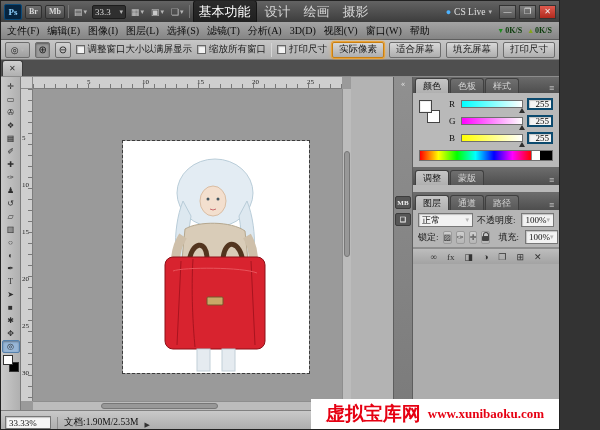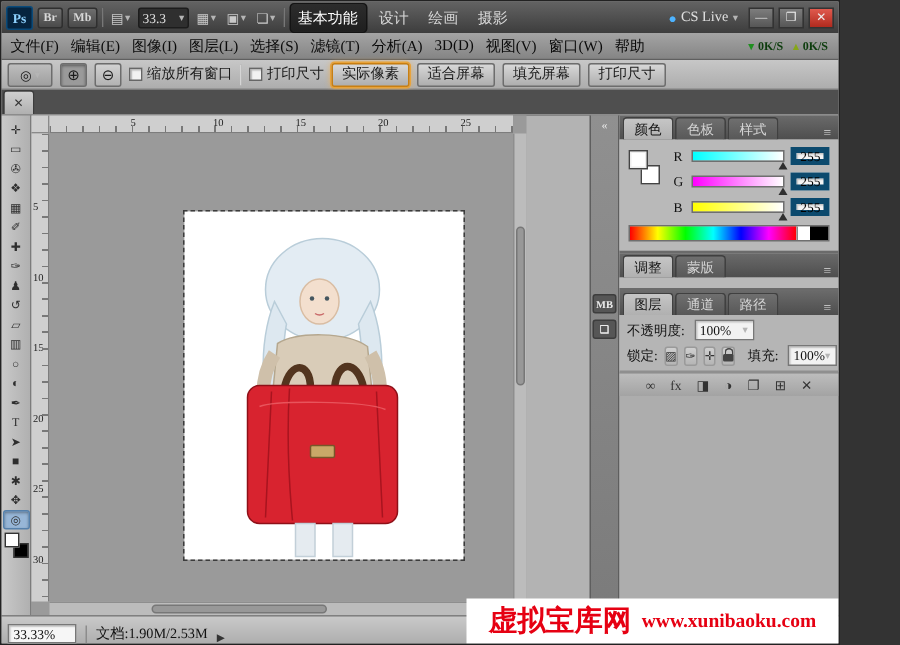--- a/index.html
+++ b/index.html
@@ -12,21 +12,21 @@
   background:linear-gradient(#636363,#3d3d3d); display:flex; align-items:center; gap:3px; padding:0 3px; }
 .pslogo { width:18px; height:16px; background:#06243f; color:#8fd2ff; font-size:9px; font-weight:bold;
   display:flex; align-items:center; justify-content:center; border-radius:2px; border:1px solid #0a4a7a; }
 .tbbadge { height:14px; padding:0 3px; background:linear-gradient(#6e6e6e,#4a4a4a); border:1px solid #2f2f2f;
   border-radius:2px; color:#d8d8d8; font-size:8px; font-weight:bold; display:flex; align-items:center; }
 .tbsep { width:1px; height:13px; background:#2c2c2c; border-right:1px solid #777; }
 .tbicon { height:15px; padding:0 2px; display:flex; align-items:center; gap:1px; color:#c9c9c9; font-size:9px; }
 .caret { font-size:7px; color:#b5b5b5; }
 .tbzoom { height:14px; width:34px; background:#2f2f2f; border:1px solid #1c1c1c; border-radius:2px;
   color:#ddd; font-size:9px; display:flex; align-items:center; justify-content:space-between; padding:0 2px; }
-.ws { color:#d6d6d6; font-size:10px; padding:2px 5px; border-radius:3px; white-space:nowrap; }
+.ws { color:#d6d6d6; font-size:13px; padding:2px 5px; border-radius:3px; white-space:nowrap; }
 .ws.active { background:linear-gradient(#2c2c2c,#1f1f1f); border:1px solid #141414; color:#fff; }
 .tspacer { flex:1; }
 .cslive { display:flex; align-items:center; gap:3px; color:#e0e0e0; font-size:9.5px; padding:0 4px; }
 .csdot { color:#4db3ff; font-size:9px; }
 .winbtn { width:17px; height:14px; display:flex; align-items:center; justify-content:center; font-size:8px;
   color:#eee; background:linear-gradient(#7d7d7d,#565656); border:1px solid #333; }
 .winbtn.close { background:linear-gradient(#e05a4e,#b02a1e); }
 
 
 .menubar { position:absolute; top:21px; left:0; right:0; height:18px;
@@ -119,21 +119,21 @@
 .csw.bg { left:8px; top:12px; }
 .channels { flex:1; display:flex; flex-direction:column; gap:5px; }
 .chrow { display:flex; align-items:center; gap:4px; height:12px; }
 .chlabel { width:8px; font-size:9px; color:#111; }
 .chtrack { flex:1; height:8px; border:1px solid #6f6f6f; position:relative; }
 .chtrack.r { background:linear-gradient(to right,#00ffff,#ffffff); }
 .chtrack.g { background:linear-gradient(to right,#ff00ff,#ffffff); }
 .chtrack.b { background:linear-gradient(to right,#ffff00,#ffffff); }
 .chthumb { position:absolute; right:-3px; top:7px; width:0; height:0;
   border-left:3px solid transparent; border-right:3px solid transparent; border-bottom:5px solid #2f2f2f; }
-.chval { width:26px; height:12px; background:#f4f4f4; border:4px solid #0c4a6e; font-size:9px;
+.chval { width:26px; height:12px; background:#f4f4f4; border:2px solid #0c4a6e; font-size:9px;
   display:flex; align-items:center; justify-content:flex-end; padding:0 2px; box-shadow:inset 1px 1px 1px rgba(0,0,0,.2); }
 .spectrum { margin-top:6px; height:11px; border:1px solid #6f6f6f; display:flex; }
 .spec { flex:1; background:linear-gradient(to right,#f00,#ff0,#0f0,#0ff,#00f,#f0f,#f00); }
 .specw { width:9px; background:#fff; border-left:1px solid #888; }
 .specb { width:12px; background:#000; }
 .adjustbody { height:7px; background:#b9b9b9; }
 
 .lgroup { flex:1; display:flex; flex-direction:column; border-bottom:none; }
 .lcontrols { background:#b5b5b5; padding:3px 5px; border-bottom:1px solid #8f8f8f;
   display:flex; flex-direction:column; gap:3px; }
@@ -246,20 +246,24 @@
     </div>
   </div>
 
   <div class="optionsbar">
     <div class="toolpreset">
       <span>◎</span>
       <span class="caret">▾</span>
     </div>
     <div class="obicon pressed">⊕</div>
     <div class="obicon">⊖</div>
+    <label class="cb">
+      <span class="cbbox"></span>
+      <span>调整窗口大小以满屏显示</span>
+    </label>
     <label class="cb">
       <span class="cbbox"></span>
       <span>缩放所有窗口</span>
     </label>
     <div class="obsep"></div>
     <label class="cb">
       <span class="cbbox"></span>
       <span>打印尺寸</span>
     </label>
     <div class="obtn hot">实际像素</div>
@@ -462,20 +466,24 @@
 
     <div class="pgroup lgroup">
       <div class="ptabs">
         <div class="ptab active">图层</div>
         <div class="ptab">通道</div>
         <div class="ptab">路径</div>
         <span class="pmenu">≡</span>
       </div>
       <div class="lcontrols">
         <div class="lrow">
+          <div class="blendsel">
+            <span>正常</span>
+              <span class="caret">▾</span>
+          </div>
           <span>不透明度:</span>
           <div class="valsel">
             <span>100%</span>
               <span class="caret">▾</span>
           </div>
         </div>
         <div class="lrow">
           <span>锁定:</span>
           <span class="lockicon">▨</span>
           <span class="lockicon">✑</span>

